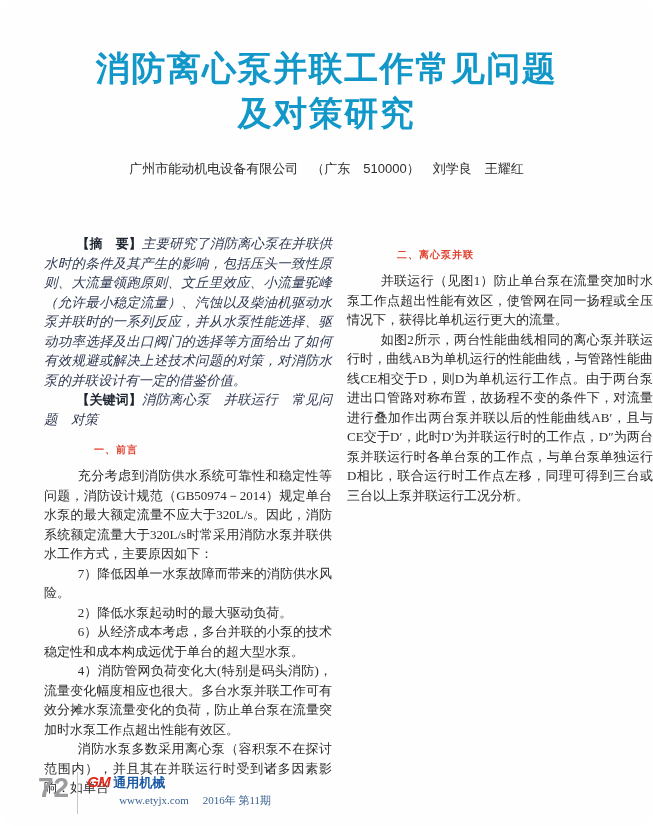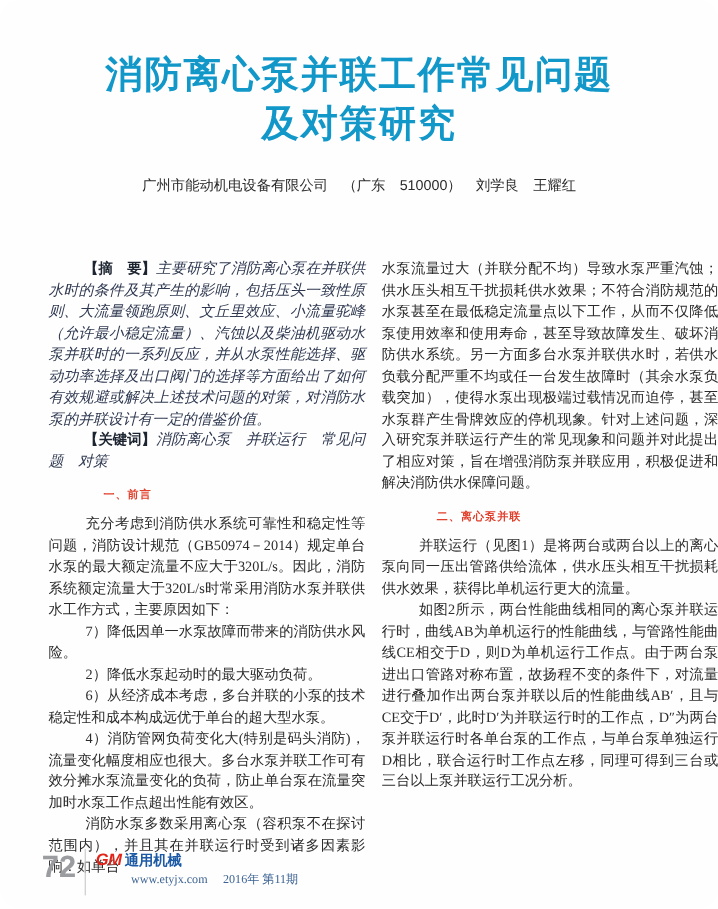--- a/index.html
+++ b/index.html
@@ -136,24 +136,23 @@
       <h2 class="sec-heading">一、前言</h2>
       <p class="body-para">充分考虑到消防供水系统可靠性和稳定性等问题，消防设计规范（GB50974－2014）规定单台水泵的最大额定流量不应大于320L/s。因此，消防系统额定流量大于320L/s时常采用消防水泵并联供水工作方式，主要原因如下：</p>
       <p class="body-para">7）降低因单一水泵故障而带来的消防供水风险。</p>
       <p class="body-para">2）降低水泵起动时的最大驱动负荷。</p>
       <p class="body-para">6）从经济成本考虑，多台并联的小泵的技术稳定性和成本构成远优于单台的超大型水泵。</p>
       <p class="body-para">4）消防管网负荷变化大(特别是码头消防)，流量变化幅度相应也很大。多台水泵并联工作可有效分摊水泵流量变化的负荷，防止单台泵在流量突加时水泵工作点超出性能有效区。</p>
       <p class="body-para">消防水泵多数采用离心泵（容积泵不在探讨范围内），并且其在并联运行时受到诸多因素影响：如单台</p>
     </div>
 
     <div class="col-right">
-      <p class="body-para no-indent">水泵流量过大（并联分配不均）导致水泵严重汽蚀；供水压头相互干扰损耗供水效果；不符合消防规范的水泵甚至在最低稳定流量点以下工作，从而不仅降低泵使用效率和使用寿命，甚至导致故障发生、破坏消防供水系统。另一方面多台水泵并联供水时，若供水负载分配严重不均或任一台发生故障时（其余水泵负载突加），使得水泵出现极端过载情况而迫停，甚至水泵群产生骨牌效应的停机现象。针对上述问题，深入研究泵并联运行产生的常见现象和问题并对此提出了相应对策，旨在增强消防泵并联应用，积极促进和解决消防供水保障问题。</p>
 
       <h2 class="sec-heading">二、离心泵并联</h2>
-      <p class="body-para">并联运行（见图1）是将两台或两台以上的离心泵向同一压出管路供给流体，供水压头相互干扰损耗供水效果，获得比单机运行更大的流量。</p>
+      <p class="body-para">并联运行（见图1）防止单台泵在流量突加时水泵工作点超出性能有效区，使管网在同一扬程或全压情况下，获得比单机运行更大的流量。</p>
       <p class="body-para">如图2所示，两台性能曲线相同的离心泵并联运行时，曲线AB为单机运行的性能曲线，与管路性能曲线CE相交于D，则D为单机运行工作点。由于两台泵进出口管路对称布置，故扬程不变的条件下，对流量进行叠加作出两台泵并联以后的性能曲线AB′，且与CE交于D′，此时D′为并联运行时的工作点，D″为两台泵并联运行时各单台泵的工作点，与单台泵单独运行D相比，联合运行时工作点左移，同理可得到三台或三台以上泵并联运行工况分析。</p>
     </div>
 
   </div>
 
   <div class="footer">
     <span class="pagenum">72</span>
     <span class="fdivider"></span>
     <div class="logo-block">
       <div class="logo-line">

